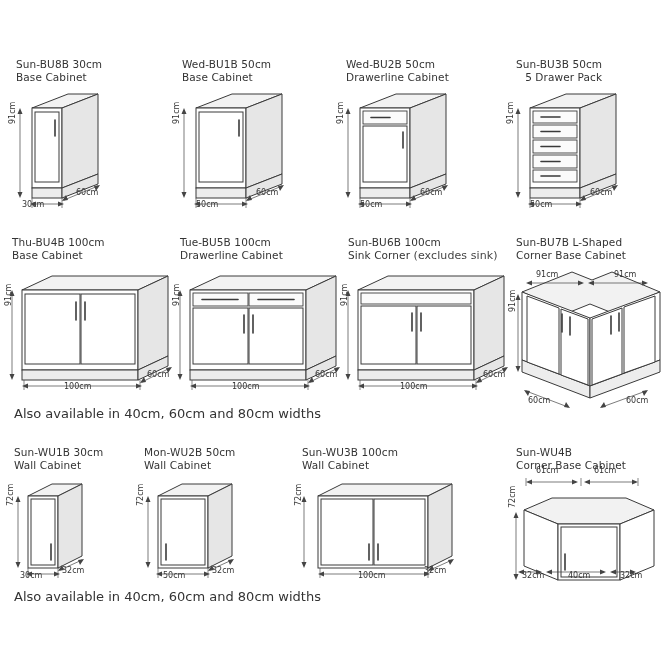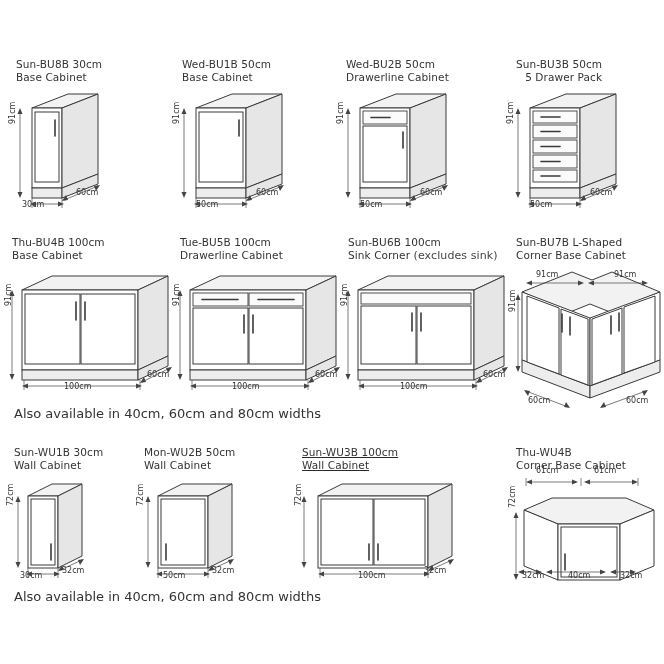--- a/index.html
+++ b/index.html
@@ -408,21 +408,21 @@
     <line class="arrow" x1="22" y1="96" x2="72" y2="96"></line>
     <polygon class="arrowhead" points="20,96 26,93.5 26,98.5"></polygon>
     <polygon class="arrowhead" points="74,96 68,93.5 68,98.5"></polygon>
     <line class="arrow" x1="74" y1="92" x2="96" y2="82"></line>
     <polygon class="arrowhead" points="72,93 78,92 76,87"></polygon>
     <polygon class="arrowhead" points="98,81 92,82 94,87"></polygon>
     <line class="ln-thin" x1="22" y1="90" x2="22" y2="100"></line>
     <line class="ln-thin" x1="72" y1="90" x2="72" y2="100"></line>
   </svg>
 
-  <div class="item" style="left:302px; top:446px;text-decoration:underline;">
+  <div class="item" style="left:302px; top:446px;">
     <div class="title"><span>Sun-WU3B 100cm</span><br><span>Wall Cabinet</span></div>
   </div>
   <div class="item" style="left:300px; top:478px;">
     <svg width="160" height="110" viewBox="0 0 160 110">
       <polygon class="top" points="18,18 42,6 152,6 128,18"></polygon>
       <rect class="face" x="18" y="18" width="110" height="72"></rect>
       <polygon class="side" points="128,18 152,6 152,78 128,90"></polygon>
       <rect class="face" x="21" y="21" width="52" height="66"></rect>
       <rect class="face" x="74" y="21" width="51" height="66"></rect>
       <line class="handle" x1="69" y1="66" x2="69" y2="82"></line>
@@ -440,21 +440,21 @@
     <polygon class="arrowhead" points="26,96 32,93.5 32,98.5"></polygon>
     <polygon class="arrowhead" points="138,96 132,93.5 132,98.5"></polygon>
     <line class="arrow" x1="138" y1="92" x2="160" y2="82"></line>
     <polygon class="arrowhead" points="136,93 142,92 140,87"></polygon>
     <polygon class="arrowhead" points="162,81 156,82 158,87"></polygon>
     <line class="ln-thin" x1="28" y1="90" x2="28" y2="100"></line>
     <line class="ln-thin" x1="136" y1="90" x2="136" y2="100"></line>
   </svg>
 
   <div class="item" style="left:516px; top:446px;">
-    <div class="title"><span>Thu-WU4B</span><br><span>Corner Base Cabinet</span></div>
+    <div class="title"><span>Sun-WU4B</span><br><span>Corner Base Cabinet</span></div>
   </div>
   <div class="item" style="left:514px; top:480px;">
     <svg width="150" height="110" viewBox="0 0 150 110">
 
       <polygon class="top" points="10,30 38,18 112,18 140,30 106,44 44,44"></polygon>
 
       <polygon class="face" points="10,30 44,44 44,100 10,86"></polygon>
       <rect class="face" x="44" y="44" width="62" height="56"></rect>
       <polygon class="face" points="106,44 140,30 140,86 106,100"></polygon>
 

